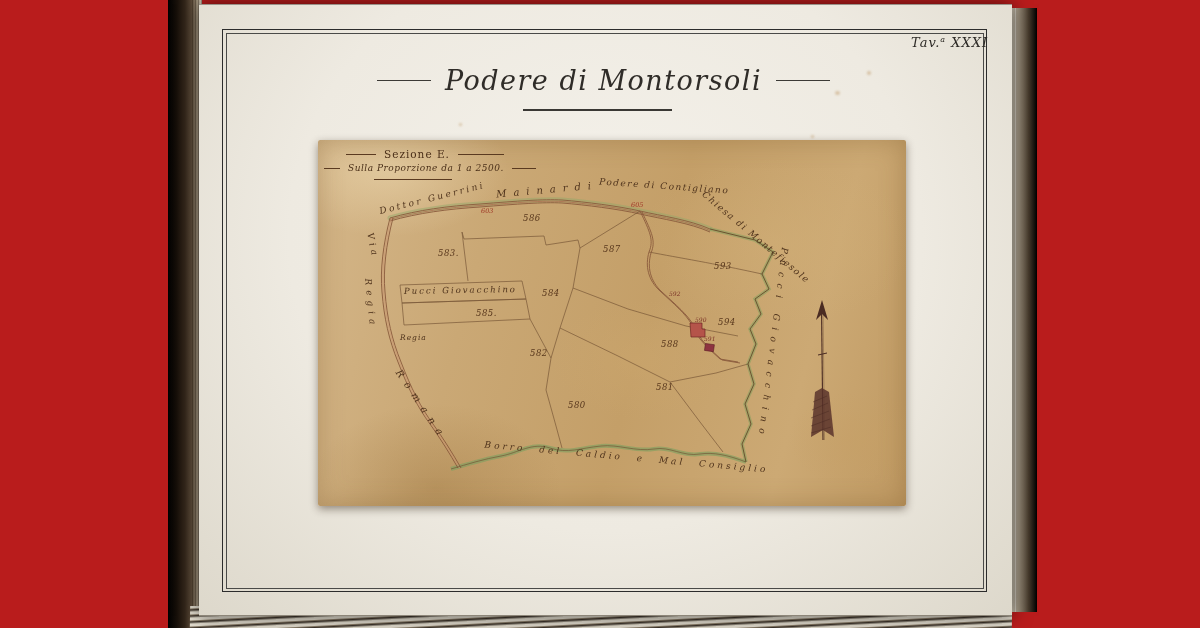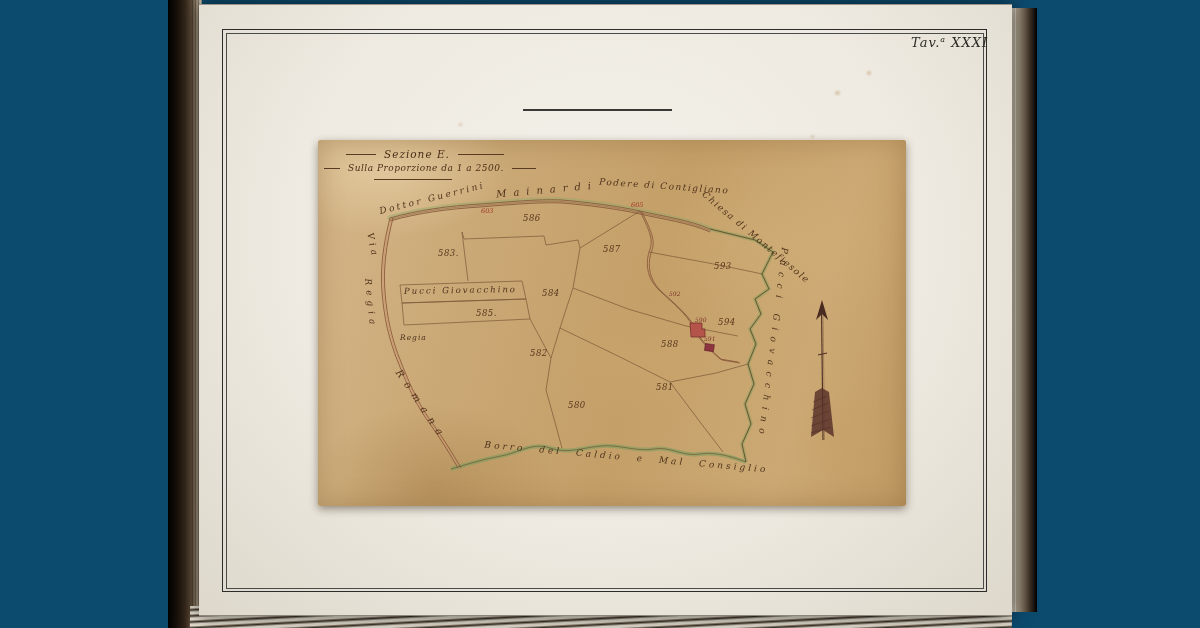--- a/index.html
+++ b/index.html
@@ -1,16 +1,16 @@
 <!DOCTYPE html>
 <html><head>
 <meta charset="utf-8">
 <style>
   html,body{margin:0;padding:0;background:#000;}
-  .stage{position:relative;width:1200px;height:628px;background:#0c4a6e;overflow:hidden;
+  .stage{position:relative;width:1200px;height:628px;background:#b91c1c;overflow:hidden;
          font-family:"DejaVu Serif",serif;}
 
   
   .book-spine{position:absolute;left:168px;top:0;width:34px;height:628px;
     background:linear-gradient(90deg,#000 0%,#160f09 25%,#33261a 50%,#5d4c3a 70%,#a3957e 86%,#ddd6c6 100%);}
   .book-spine:after{content:"";position:absolute;right:0;top:0;width:12px;height:100%;
     background:repeating-linear-gradient(90deg,rgba(0,0,0,0) 0 2px,rgba(40,28,16,.35) 2px 3px);}
   .page-stack-bottom{position:absolute;left:190px;top:606px;width:822px;height:22px;
     background:repeating-linear-gradient(177deg,#e3ddcf 0 2px,#887b67 3px,#3c332a 4px,#d8d2c2 6px);
     transform:skewX(-1deg);}
@@ -50,21 +50,21 @@
       radial-gradient(ellipse 100px 70px at 92% 82%,rgba(198,160,102,.5),transparent 70%),
       linear-gradient(105deg,#d4b689 0%,#caa875 28%,#c49f68 55%,#cca974 80%,#bf9962 100%);
     box-shadow:0 3px 8px rgba(40,25,10,.45), inset 0 0 26px rgba(120,85,40,.35);
     border-radius:2px;}
   .mapsvg{position:absolute;left:0;top:0;width:588px;height:366px;}
 
   
   .mlabel{position:absolute;font-style:italic;color:#4f331c;white-space:nowrap;line-height:1;}
   .sez-row{position:absolute;display:flex;align-items:center;gap:8px;}
   .sdash{height:1px;background:#5a3a20;}
-  #sez1{left:28px;top:8px;}  #sez1 .t{font-style:italic;font-size:10.5px;color:#4a2f18;letter-spacing:1px;}
+  #sez1{left:28px;top:8px;}  #sez1 .t{font-size:10.5px;color:#4a2f18;letter-spacing:1px;}
   #sez2{left:6px;top:23px;}  #sez2 .t{font-style:italic;font-size:9px;color:#4a2f18;letter-spacing:.5px;}
   .sez-rule{position:absolute;left:56px;top:39px;width:78px;height:1px;background:#5a3a20;}
 
   #lbl-guerrini{left:60px;top:54px;transform:rotate(-14deg);letter-spacing:2.5px;font-size:9px;}
   #lbl-mainardi{left:178px;top:45px;transform:rotate(-5deg);letter-spacing:7px;font-size:10px;}
   #lbl-contigliano{left:281px;top:42px;transform:rotate(4deg);letter-spacing:1.5px;font-size:9px;}
   #lbl-chiesa{left:388px;top:50px;transform:rotate(40deg);transform-origin:0 0;letter-spacing:1.5px;font-size:9px;}
   #lbl-pucci-right{left:471px;top:108px;transform:rotate(97deg);transform-origin:0 0;letter-spacing:6.5px;font-size:9px;}
   #lbl-via{left:56px;top:92px;transform:rotate(78deg);transform-origin:0 0;letter-spacing:4px;font-size:9px;}
   #lbl-regia{left:54px;top:138px;transform:rotate(84deg);transform-origin:0 0;letter-spacing:5px;font-size:9px;}
@@ -104,20 +104,25 @@
     <div class="fox" style="left:668px;top:66px;width:4px;height:4px;"></div>
     <div class="fox" style="left:612px;top:130px;width:3px;height:3px;"></div>
     <div class="fox" style="left:260px;top:118px;width:3px;height:3px;"></div>
     <div class="fox" style="left:700px;top:470px;width:4px;height:3px;"></div>
 
     <div class="plate-no">
       <span>Tav.</span><sup>a</sup>
       <span>XXXI</span>
     </div>
 
+    <div class="title-row">
+      <span class="tdash"></span>
+      <span class="title-text">Podere di Montorsoli</span>
+      <span class="tdash"></span>
+    </div>
     <div class="title-underline"></div>
 
     <div class="sheet">
 
       <svg class="mapsvg" viewBox="0 0 588 366">
 
         <g>
           <path class="green-wide" d="M72,78 C100,70 130,66 162,64 C200,61 225,59 244,60 C268,62 300,66 322,71 C344,76 372,80 392,89"></path>
           <path class="green-mid" d="M392,89 L437,100 L455,112 L444,134 L451,149 L437,159 L443,174 L432,189 L438,204 L430,224 L436,244 L427,264 L433,284 L424,304 L428,322"></path>
           <path class="green-stream" d="M428,322 C410,315 395,312 382,314 C365,317 352,306 336,309 C318,312 300,304 283,306 C262,308 250,314 232,308 C214,302 200,313 183,316 C166,319 150,324 133,329"></path>

